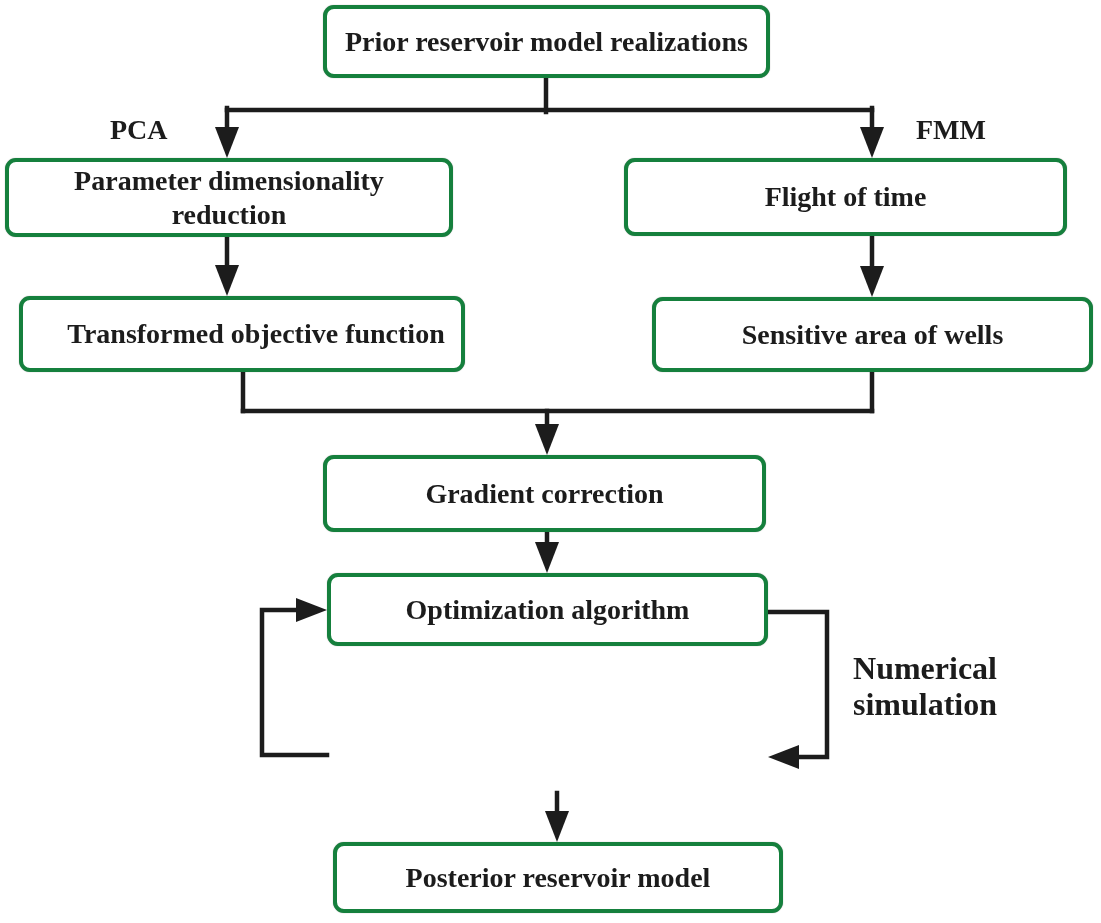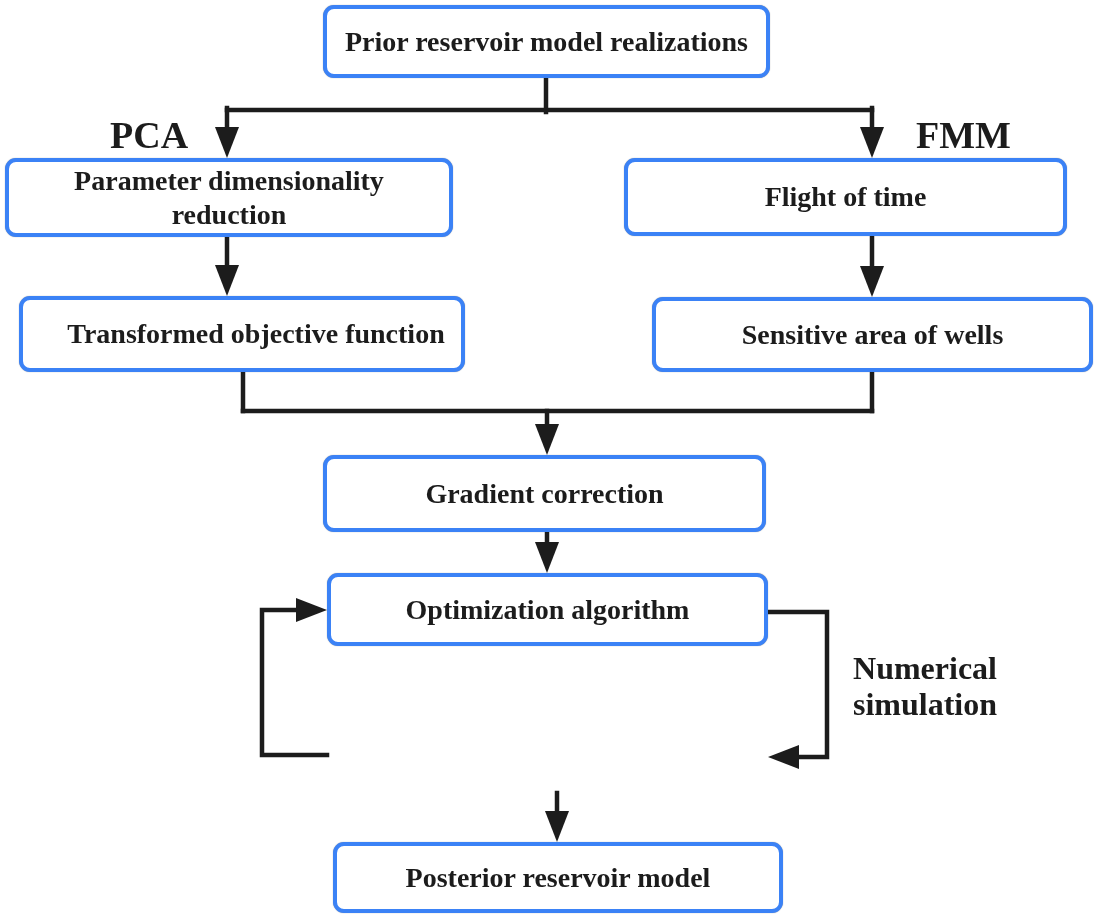--- a/index.html
+++ b/index.html
@@ -8,35 +8,35 @@
     width:1101px;height:923px;
     background:#ffffff;
     font-family:"Liberation Serif","DejaVu Serif",serif;
     color:#1c1c1c;
     overflow:hidden;
   }
   #connectors{position:absolute;left:0;top:0;width:1101px;height:923px;}
   .node{
     position:absolute;
     box-sizing:border-box;
-    border:4px solid #3b82f6;
+    border:4px solid #15803d;
     border-radius:11px;
     background:#ffffff;
     display:flex;align-items:center;justify-content:center;
     text-align:center;
     font-weight:bold;
     font-size:28px;
     line-height:1.18;
     box-shadow:0 0 1px rgba(0,0,0,0.45);
   }
   .node .inner{padding:0 10px;}
   .edge-label{
     position:absolute;
     font-weight:bold;
-    font-size:38px;
+    font-size:28px;
     line-height:1.12;
     white-space:nowrap;
   }
   .edge-label.wrap{white-space:normal;text-align:center;}
   
   #n-prior            {left:323px; top:5px;   width:447px; height:73px;}
   #n-param-reduction  {left:5px;   top:158px; width:448px; height:79px;}
   #n-flight-of-time   {left:624px; top:158px; width:443px; height:78px;}
   #n-transformed-obj  {left:19px;  top:296px; width:446px; height:76px;padding-left:28px;}
   #n-sensitive-area   {left:652px; top:297px; width:441px; height:75px;}

